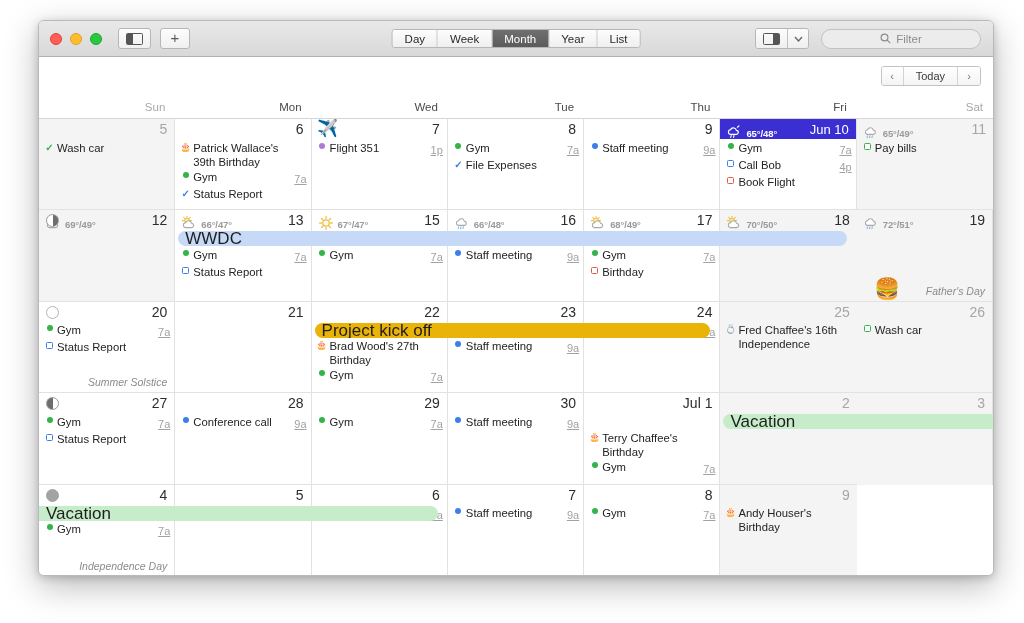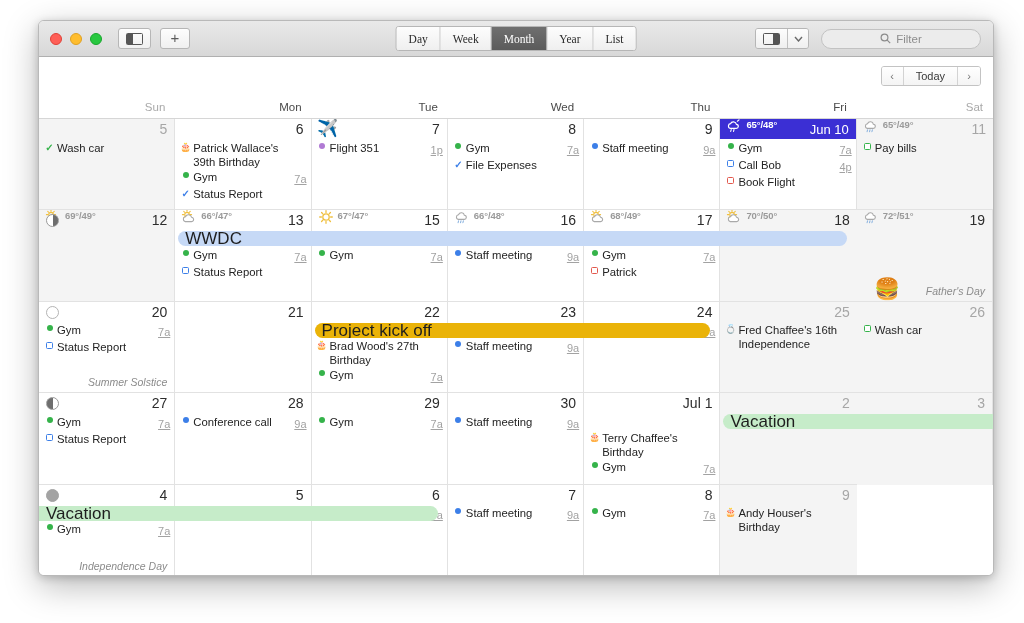--- a/index.html
+++ b/index.html
@@ -41,24 +41,23 @@
     background: linear-gradient(to bottom,#fdfdfd,#f0f0f0);
     border: 1px solid #b6b6b6; border-radius: 3px;
     display: flex; align-items: center; justify-content: center;
     box-shadow: 0 1px 0 rgba(255,255,255,.7) inset;
   }
   .sidebar-toggle { margin-left: 16px; width: 33px; }
   .plus-btn { margin-left: 9px; width: 29px; font-size: 15px; color: #5b5b5b; line-height: 1; padding-bottom: 2px; }
 
   .seg {
     position: absolute; left: 50%; transform: translateX(-50%);
-    display: flex; height: 25px;
+    display: flex; height: 19px;
     border: 1px solid #b6b6b6; border-radius: 3px; overflow: hidden;
     background: #f4f4f4;
-    font-family: Liberation Serif, serif;
   }
   .seg .sg {
     display: flex; align-items: center; justify-content: center;
     padding: 0 12px; font-size: 11.5px; color: #2a2a2a;
     background: linear-gradient(to bottom,#fdfdfd,#efefef);
     border-right: 1px solid #c0c0c0;
   }
   .seg .sg:last-child { border-right: none; }
   .seg .sg.active {
     background: linear-gradient(to bottom,#6f6f6f,#5b5b5b);
@@ -114,21 +113,21 @@
   .cell.lastrow { border-bottom: none; }
   .cell.weekend { background: #f4f4f4; }
   .cell.today-cell { background: #ffffff; }
 
   .daybar { position: relative; height: 20px; display: flex; align-items: center; justify-content: flex-end; padding: 0 7px 0 6px; }
   .daynum { font-size: 14px; color: #2c2c2c; line-height: 1; }
   .daynum.dim { color: #a6a6a6; }
   .daybar.today-bar { background: #3b2fd4; }
   .daybar.today-bar .daynum { color: #ffffff; font-size: 13px; }
 
-  .wx { position: absolute; left: 6px; top: 0; height: 20px; display: flex; align-items: flex-start; gap: 4px; }
+  .wx { position: absolute; left: 6px; top: 0; height: 20px; display: flex; align-items: flex-end; gap: 4px; }
   .wx .wt { font-size: 9.5px; font-weight: bold; color: #9a9a9a; letter-spacing: -0.1px; }
   .daybar.today-bar .wx .wt { color: #ffffff; }
 
   .events { padding: 1px 4px 0 5px; }
   .ev { display: flex; align-items: flex-start; font-size: 11.3px; color: #232323; line-height: 14px; padding: 0.5px 0; }
   .ev .marker { flex: 0 0 auto; width: 11px; margin-right: 2px; display: flex; justify-content: center; align-items: center; padding-top: 2px; }
   .ev .etxt { flex: 1 1 auto; word-wrap: break-word; }
   .ev .etime { flex: 0 0 auto; font-size: 11px; color: #a2a2a2; padding-left: 4px; padding-top: 2px; text-decoration: underline; }
 
   .dot { width: 6px; height: 6px; border-radius: 50%; display: block; }
@@ -210,22 +209,22 @@
     <div class="nav">
       <div class="nb arrow">‹</div>
       <div class="nb today">Today</div>
       <div class="nb arrow">›</div>
     </div>
   </div>
 
   <div class="weekdays">
     <div class="wd dim">Sun</div>
     <div class="wd">Mon</div>
+    <div class="wd">Wed</div>
     <div class="wd">Tue</div>
-    <div class="wd">Wed</div>
     <div class="wd">Thu</div>
     <div class="wd">Fri</div>
     <div class="wd dim">Sat</div>
   </div>
 
   <div class="grid" id="month-grid" style="position: relative;">
         <div class="cell weekend">
           <div class="daybar">
             <span class="daynum dim">5</span>
           </div>
@@ -514,21 +513,21 @@
               <span class="marker">
                 <span class="dot" style="background: rgb(53, 179, 74);"></span>
               </span>
               <span class="etxt">Gym</span>
               <span class="etime">7a</span>
             </div>
             <div class="ev">
               <span class="marker">
                 <span class="sq" style="border-color: rgb(226, 88, 77);"></span>
               </span>
-              <span class="etxt">Patrick</span>
+              <span class="etxt">Birthday</span>
               <span class="etime"></span>
             </div>
           </div>
         </div>
         <div class="cell col6 weekend">
           <div class="daybar">
             <div class="wx">
               <svg width="16" height="14" viewBox="0 0 16 14">
                 <circle cx="6" cy="4.6" r="2.3" fill="none" stroke="#f0c040" stroke-width="1.2"></circle>
                 <line x1="9.3" y1="4.6" x2="10.6" y2="4.6" stroke="#f0c040" stroke-width="1.1" stroke-linecap="round"></line>

